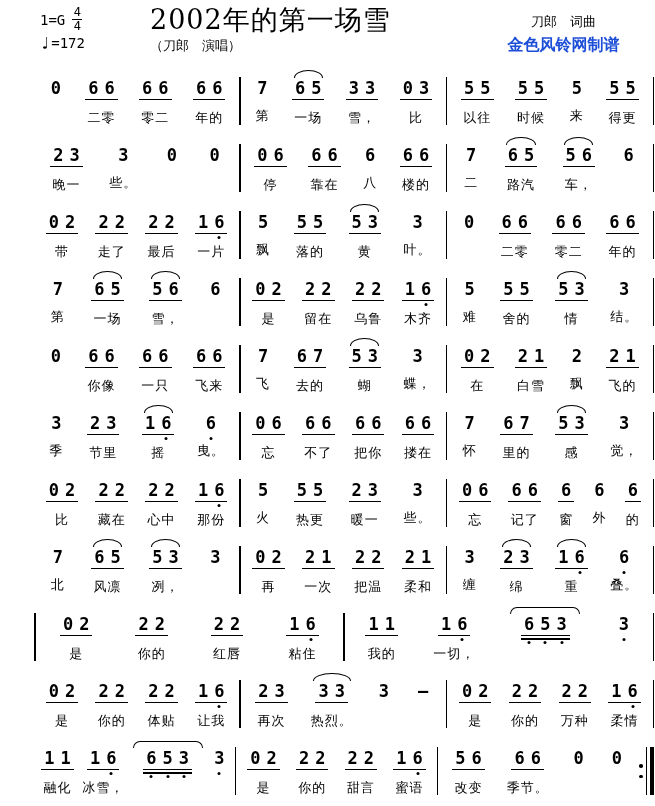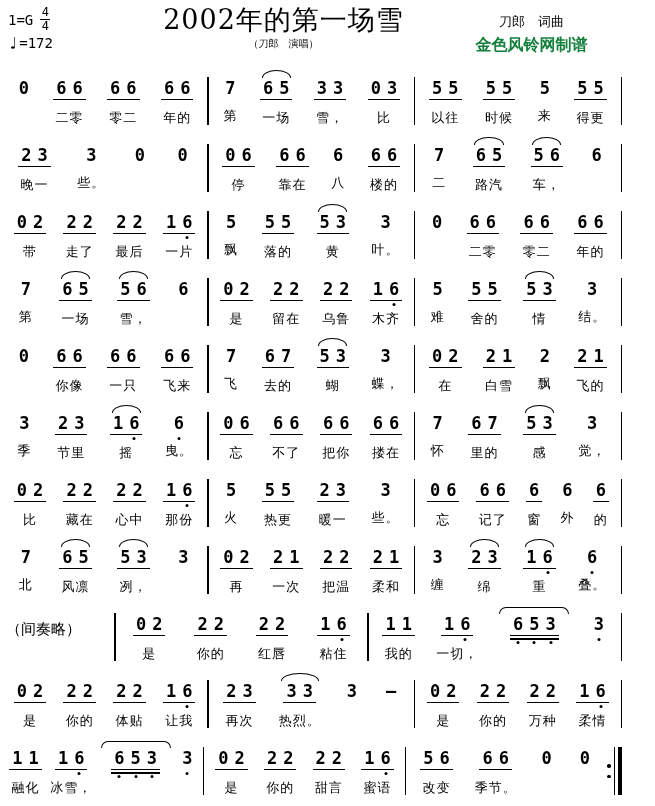--- a/index.html
+++ b/index.html
@@ -1,29 +1,29 @@
 <!DOCTYPE html>
 <html><head>
 <meta charset="utf-8">
 <style>
   html,body { margin:0; padding:0; background:#fff; }
   body { width:655px; height:806px; color:#000; font-family:"DejaVu Sans", sans-serif; overflow:hidden; }
-  .sheet { width:624px; height:806px; position:relative; }
+  .sheet { width:624px; height:806px; position:relative;padding-left:32px; }
 
   
   .header { display:grid; grid-template-columns:118px 1fr 175px; padding-top:5px; height:57px; }
   .keyblock { padding-left:8px; font-family:"DejaVu Sans Mono", monospace; }
   .keyrow { display:flex; align-items:center; font-size:14px; gap:7px; margin-top:2px; }
   .frac { display:inline-flex; flex-direction:column; align-items:center; font-size:12px; line-height:11px; }
   .fracbar { display:block; width:10px; height:1px; background:#000; margin:1px 0; }
   .temporow { display:flex; align-items:center; font-size:14px; margin-top:1px; }
   .notesym { font-size:17px; margin-right:1px; }
-  .titleblock { text-align:center; }
+  .titleblock { }
   .title { font-family:"DejaVu Serif", serif; font-size:27px; letter-spacing:1px; line-height:30px; }
-  .subtitle { font-size:10px; margin-top:2px; }
+  .subtitle { font-size:13px; margin-top:2px; }
   .creditblock { text-align:center; padding-right:10px; }
   .credit { font-size:13px; margin-top:8px; }
   .publisher { font-size:16px; margin-top:4px; font-weight:bold; }
 
   
   .score { padding:6px 2px 0 2px; }
   .score-line { height:67px; display:flex; align-items:flex-start; }
   .measure { flex:1; display:flex; justify-content:space-around; align-items:flex-start; padding:0 3px; min-width:0; }
   .line-label { flex:none; width:108px; font-size:15px; margin-top:16px; padding-left:4px; }
   .barline { flex:none; width:1.5px; background:#000; height:48px; margin-top:9px; }
@@ -68,21 +68,21 @@
         <span class="notesym">♩</span>
         <span>=172</span>
       </div>
     </div>
     <div class="titleblock">
       <div class="title">2002年的第一场雪</div>
       <div class="subtitle">（刀郎　演唱）</div>
     </div>
     <div class="creditblock">
       <div class="credit">刀郎　词曲</div>
-      <div class="publisher" style="color: #15803d;">金色风铃网制谱</div>
+      <div class="publisher" style="color: #1d4ed8;">金色风铃网制谱</div>
     </div>
   </div>
   <div class="score">
       <div class="score-line">
         <div class="measure">
           <div class="grp">
             <div class="slur-row"></div>
             <div class="nwrap">
               <div class="notes">
                 <span class="note">0</span>
@@ -1126,21 +1126,20 @@
               <div class="notes">
                 <span class="note low">6</span>
               </div>
             </div>
             <div class="lyric">叠。</div>
           </div>
         </div>
         <div class="barline"></div>
       </div>
       <div class="score-line">
-        <div class="line-label">（间奏略）</div>
         <div class="barline"></div>
         <div class="measure">
           <div class="grp">
             <div class="slur-row"></div>
             <div class="nwrap">
               <div class="notes u1">
                 <span class="note">0</span>
                 <span class="note">2</span>
               </div>
             </div>

